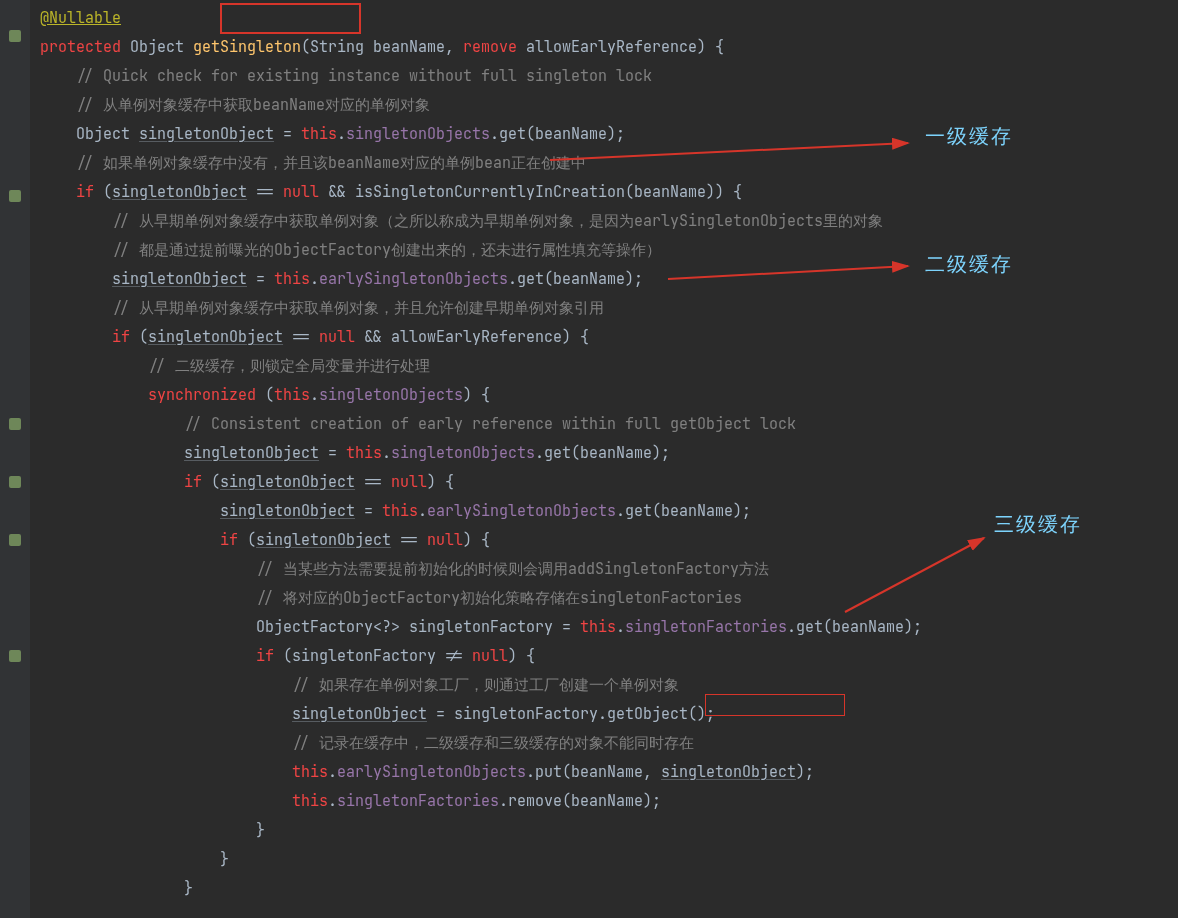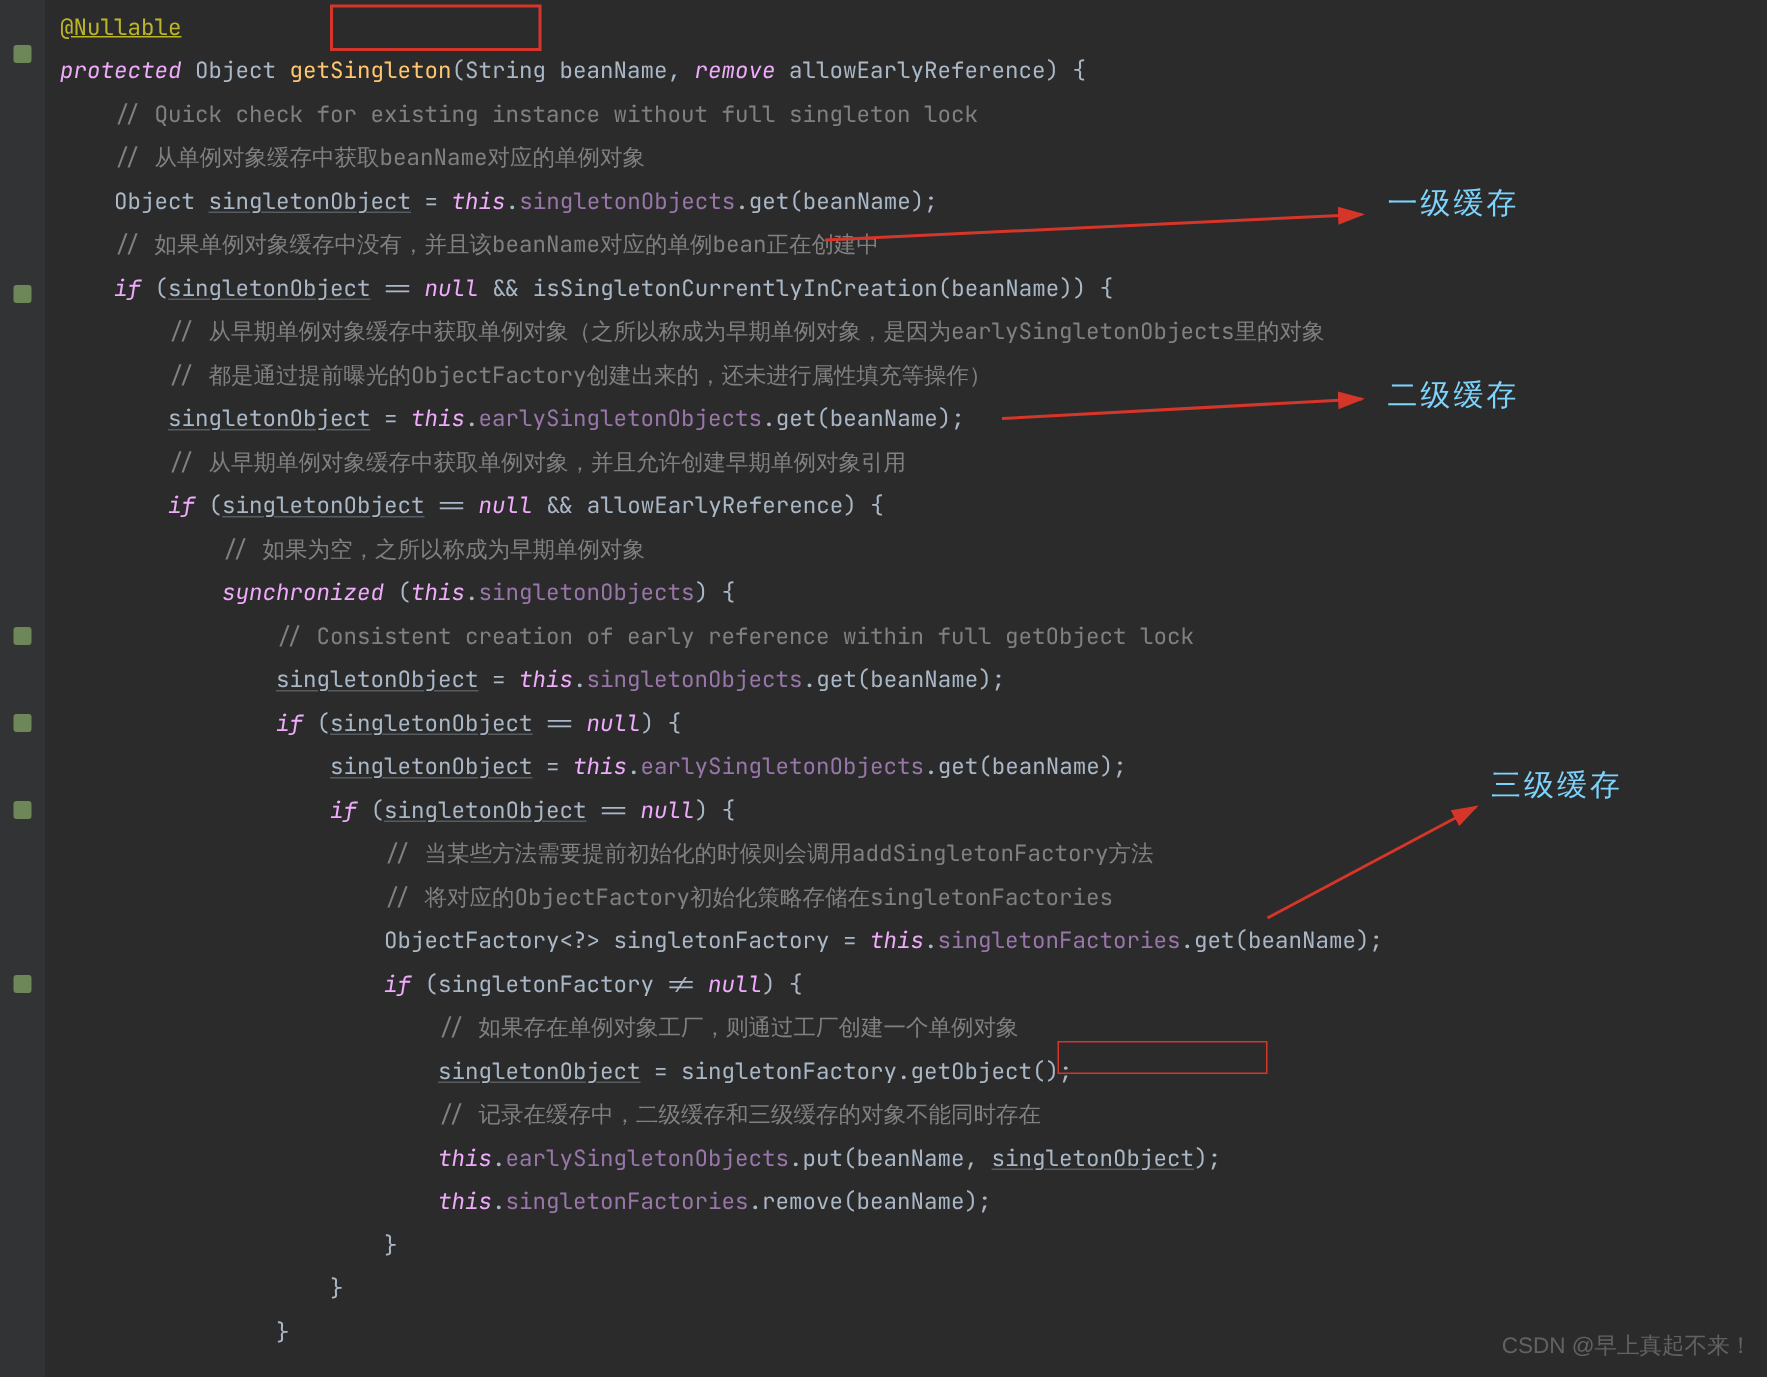--- a/index.html
+++ b/index.html
@@ -36,21 +36,21 @@
     border-radius: 2px;
   }
   pre.code {
     position: absolute;
     left: 40px;
     top: 4px;
     margin: 0;
     font-family: inherit;
     white-space: pre;
   }
-  .kw  { color: #f0abfc; font-style: italic; }
+  .kw  { color: #ef4444; }
   .ann { color: #bbb529; text-decoration: underline; }
   .cmt { color: #808080; }
   .fld { color: #9876aa; }
   .mth { color: #ffc66d; }
   .id  { color: #a9b7c6; }
   .uline { text-decoration: underline; text-decoration-color: rgba(169,183,198,.35); text-underline-offset: 2px; }
   .boxred {
     position: absolute;
     border: 2px solid #d6352a;
     pointer-events: none;
@@ -97,21 +97,21 @@
     <span class="cmt">// Quick check for existing instance without full singleton lock</span>
     <span class="cmt">// 从单例对象缓存中获取beanName对应的单例对象</span>
     <span class="id">Object </span><span class="id uline">singletonObject</span><span class="id"> = </span><span class="kw">this</span><span class="id">.</span><span class="fld">singletonObjects</span><span class="id">.get(beanName);</span>
     <span class="cmt">// 如果单例对象缓存中没有，并且该beanName对应的单例bean正在创建中</span>
     <span class="kw">if </span><span class="id">(</span><span class="id uline">singletonObject</span><span class="id"> == </span><span class="kw">null </span><span class="id">&amp;&amp; isSingletonCurrentlyInCreation(beanName)) {</span>
         <span class="cmt">// 从早期单例对象缓存中获取单例对象（之所以称成为早期单例对象，是因为earlySingletonObjects里的对象</span>
         <span class="cmt">// 都是通过提前曝光的ObjectFactory创建出来的，还未进行属性填充等操作）</span>
         <span class="id uline">singletonObject</span><span class="id"> = </span><span class="kw">this</span><span class="id">.</span><span class="fld">earlySingletonObjects</span><span class="id">.get(beanName);</span>
         <span class="cmt">// 从早期单例对象缓存中获取单例对象，并且允许创建早期单例对象引用</span>
         <span class="kw">if </span><span class="id">(</span><span class="id uline">singletonObject</span><span class="id"> == </span><span class="kw">null </span><span class="id">&amp;&amp; allowEarlyReference) {</span>
-            <span class="cmt">// 如果为空，之所以称成为早期单例对象</span>
+            <span class="cmt">// 二级缓存，则锁定全局变量并进行处理</span>
             <span class="kw">synchronized </span><span class="id">(</span><span class="kw">this</span><span class="id">.</span><span class="fld">singletonObjects</span><span class="id">) {</span>
                 <span class="cmt">// Consistent creation of early reference within full getObject lock</span>
                 <span class="id uline">singletonObject</span><span class="id"> = </span><span class="kw">this</span><span class="id">.</span><span class="fld">singletonObjects</span><span class="id">.get(beanName);</span>
                 <span class="kw">if </span><span class="id">(</span><span class="id uline">singletonObject</span><span class="id"> == </span><span class="kw">null</span><span class="id">) {</span>
                     <span class="id uline">singletonObject</span><span class="id"> = </span><span class="kw">this</span><span class="id">.</span><span class="fld">earlySingletonObjects</span><span class="id">.get(beanName);</span>
                     <span class="kw">if </span><span class="id">(</span><span class="id uline">singletonObject</span><span class="id"> == </span><span class="kw">null</span><span class="id">) {</span>
                         <span class="cmt">// 当某些方法需要提前初始化的时候则会调用addSingletonFactory方法</span>
                         <span class="cmt">// 将对应的ObjectFactory初始化策略存储在singletonFactories</span>
                         <span class="id">ObjectFactory&lt;?&gt; singletonFactory = </span><span class="kw">this</span><span class="id">.</span><span class="fld">singletonFactories</span><span class="id">.get(beanName);</span>
                         <span class="kw">if </span><span class="id">(singletonFactory != </span><span class="kw">null</span><span class="id">) {</span>
@@ -136,14 +136,13 @@
     <defs>
       <marker id="ah" markerWidth="10" markerHeight="10" refX="8" refY="3" orient="auto">
         <path d="M0,0 L9,3 L0,6 Z" fill="#d6352a"></path>
       </marker>
     </defs>
     <line id="ar1" stroke="#d6352a" stroke-width="2" marker-end="url(#ah)" x1="550" y1="160" x2="908" y2="143"></line>
     <line id="ar2" stroke="#d6352a" stroke-width="2" marker-end="url(#ah)" x1="668" y1="279" x2="908" y2="266"></line>
     <line id="ar3" stroke="#d6352a" stroke-width="2" marker-end="url(#ah)" x1="845" y1="612" x2="984" y2="538"></line>
   </svg>
 
-  <div class="watermark">CSDN @早上真起不来！</div>
 </div>
 
 </body></html>

